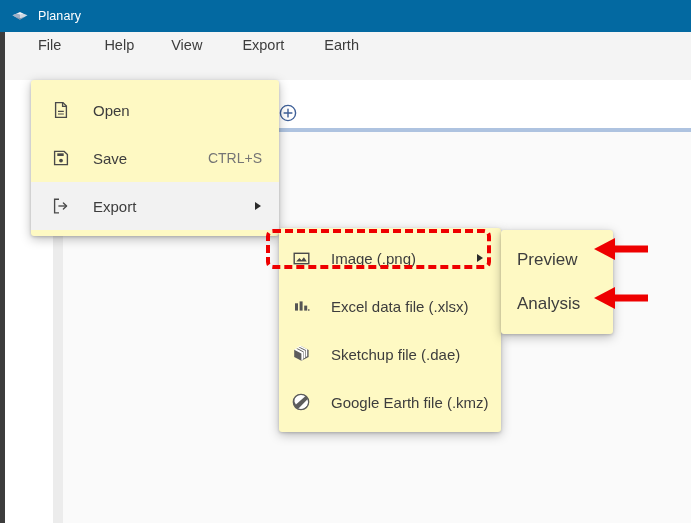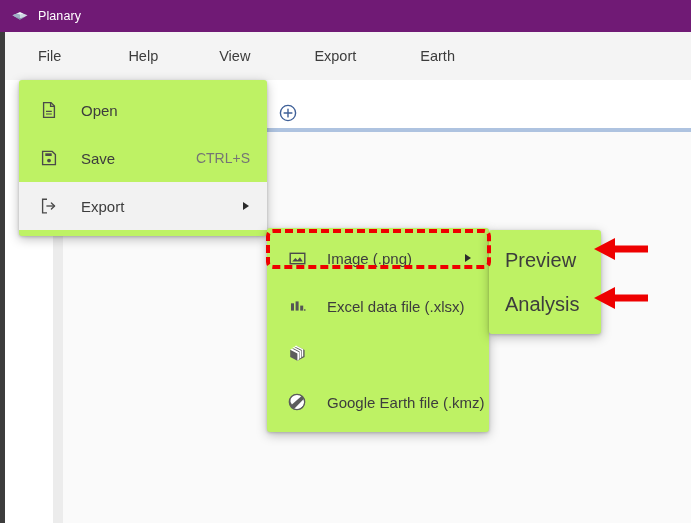--- a/index.html
+++ b/index.html
@@ -14,21 +14,21 @@
   #app {
     position: relative;
     width: 691px; height: 523px;
     background: #ffffff;
   }
 
   
   .titlebar {
     position: absolute; left: 0; top: 0;
     width: 691px; height: 32px;
-    background: #701a75;
+    background: #0369a1;
     display: flex; align-items: center;
     padding-left: 10px;
   }
   .app-icon { width: 20px; height: 20px; display: block; }
   .title-text {
     color: #ffffff;
     font-size: 12.5px;
     margin-left: 8px;
     letter-spacing: 0.1px;
   }
@@ -38,21 +38,21 @@
     position: absolute; left: 0; top: 32px;
     width: 5px; height: 491px;
     background: #3c3c3c;
   }
 
   
   .menubar {
     position: absolute; left: 5px; top: 32px;
     width: 686px; height: 48px;
     background: #f4f4f4;
-    display: flex; align-items: center; gap: 24px;
+    display: flex; 
   }
   .menubar-item {
     font-size: 14.5px;
     color: #3c3c3c;
     padding: 5px 0;
     cursor: default;
     white-space: nowrap;
   }
   .menubar-item.mi-file    { margin-left: 33px; }
   .menubar-item.mi-edit    { margin-left: 43px; }
@@ -98,24 +98,25 @@
   
   .canvas {
     position: absolute; left: 63px; top: 132px;
     width: 628px; height: 391px;
     background: #fafafa;
   }
 
   
   .menu-panel {
     position: absolute;
-    background: #bef264;
+    background: #fef9c3;
     border-radius: 3px;
     box-shadow: 0 3px 11px rgba(0,0,0,0.26), 0 1px 3px rgba(0,0,0,0.18);
     padding: 6px 0;
+    margin-left: 12px;
   }
   .menu-row {
     position: relative;
     display: flex; align-items: center;
     height: 48px;
     padding-left: 18px;
     cursor: default;
     white-space: nowrap;
   }
   .menu-row.hl { background: #f2f2f2; }
@@ -139,26 +140,26 @@
     width: 0; height: 0;
     border-left: 6px solid #2b2b2b;
     border-top: 4.5px solid transparent;
     border-bottom: 4.5px solid transparent;
   }
 
   
   #file-menu  { left: 19px;  top: 80px;  width: 248px; }
   
   #export-menu{ left: 267px; top: 228px; width: 222px; }
-  #export-menu .menu-row { padding-left: 18px; }
+  #export-menu .menu-row { padding-left: 10px; }
   #export-menu .menu-label { margin-left: 18px; }
   
   #image-menu { left: 489px; top: 230px; width: 112px; padding: 8px 0; }
   #image-menu .menu-row { height: 44px; padding-left: 16px; }
-  #image-menu .menu-label { margin-left: 0px; font-size: 20px; }
+  #image-menu .menu-label { margin-left: 0px; font-size: 17px; }
 
   
   .red-box {
     position: absolute;
     left: 266px; top: 229px;
     width: 225px; height: 40px;
     border: 4px dashed #ee0000;
     border-radius: 7px;
     pointer-events: none;
   }
@@ -279,20 +280,21 @@
 
     <div class="menu-row">
       <span class="menu-icon">
         <svg width="20" height="20" viewBox="0 0 20 20">
           <path d="M10.4 2.3 L17.6 6.0 L17.6 13.0 L10.4 16.8 L3.2 13.0 L3.2 6.0 Z" fill="#5c5c5c"></path>
           <path d="M5.0 4.6 L12.2 8.3 L12.2 15.3 L10.4 16.8 L10.4 9.4 L3.2 5.7 Z" fill="#ffffff"></path>
           <path d="M7.0 3.0 L14.2 6.7 L14.2 13.7 L12.6 14.6 L12.6 7.4 L5.4 3.8 Z" fill="#ffffff"></path>
           <path d="M9.0 1.6 L16.2 5.3 L16.2 12.3 L14.8 13.1 L14.8 6.0 L7.6 2.4 Z" fill="#ffffff"></path>
         </svg>
       </span>
+      <span class="menu-label">Sketchup file (.dae)</span>
     </div>
 
     <div class="menu-row">
       <span class="menu-icon">
         <svg width="20" height="20" viewBox="0 0 20 20">
           <circle cx="10" cy="10" r="7.7" fill="#5c5c5c"></circle>
           <path d="M3.4 6.4 A7.7 7.7 0 0 1 14.6 3.9 L4.9 12.6 A7.7 7.7 0 0 1 3.4 6.4 Z" fill="#ffffff"></path>
           <path d="M16.1 5.6 A7.7 7.7 0 0 1 6.6 16.6 L16.1 5.6 Z" fill="#ffffff" opacity="0"></path>
           <path d="M16.8 7.0 A7.7 7.7 0 0 1 7.0 16.9 Z" fill="#ffffff"></path>
           <circle cx="10" cy="10" r="7.7" fill="none" stroke="#5c5c5c" stroke-width="1.3"></circle>

